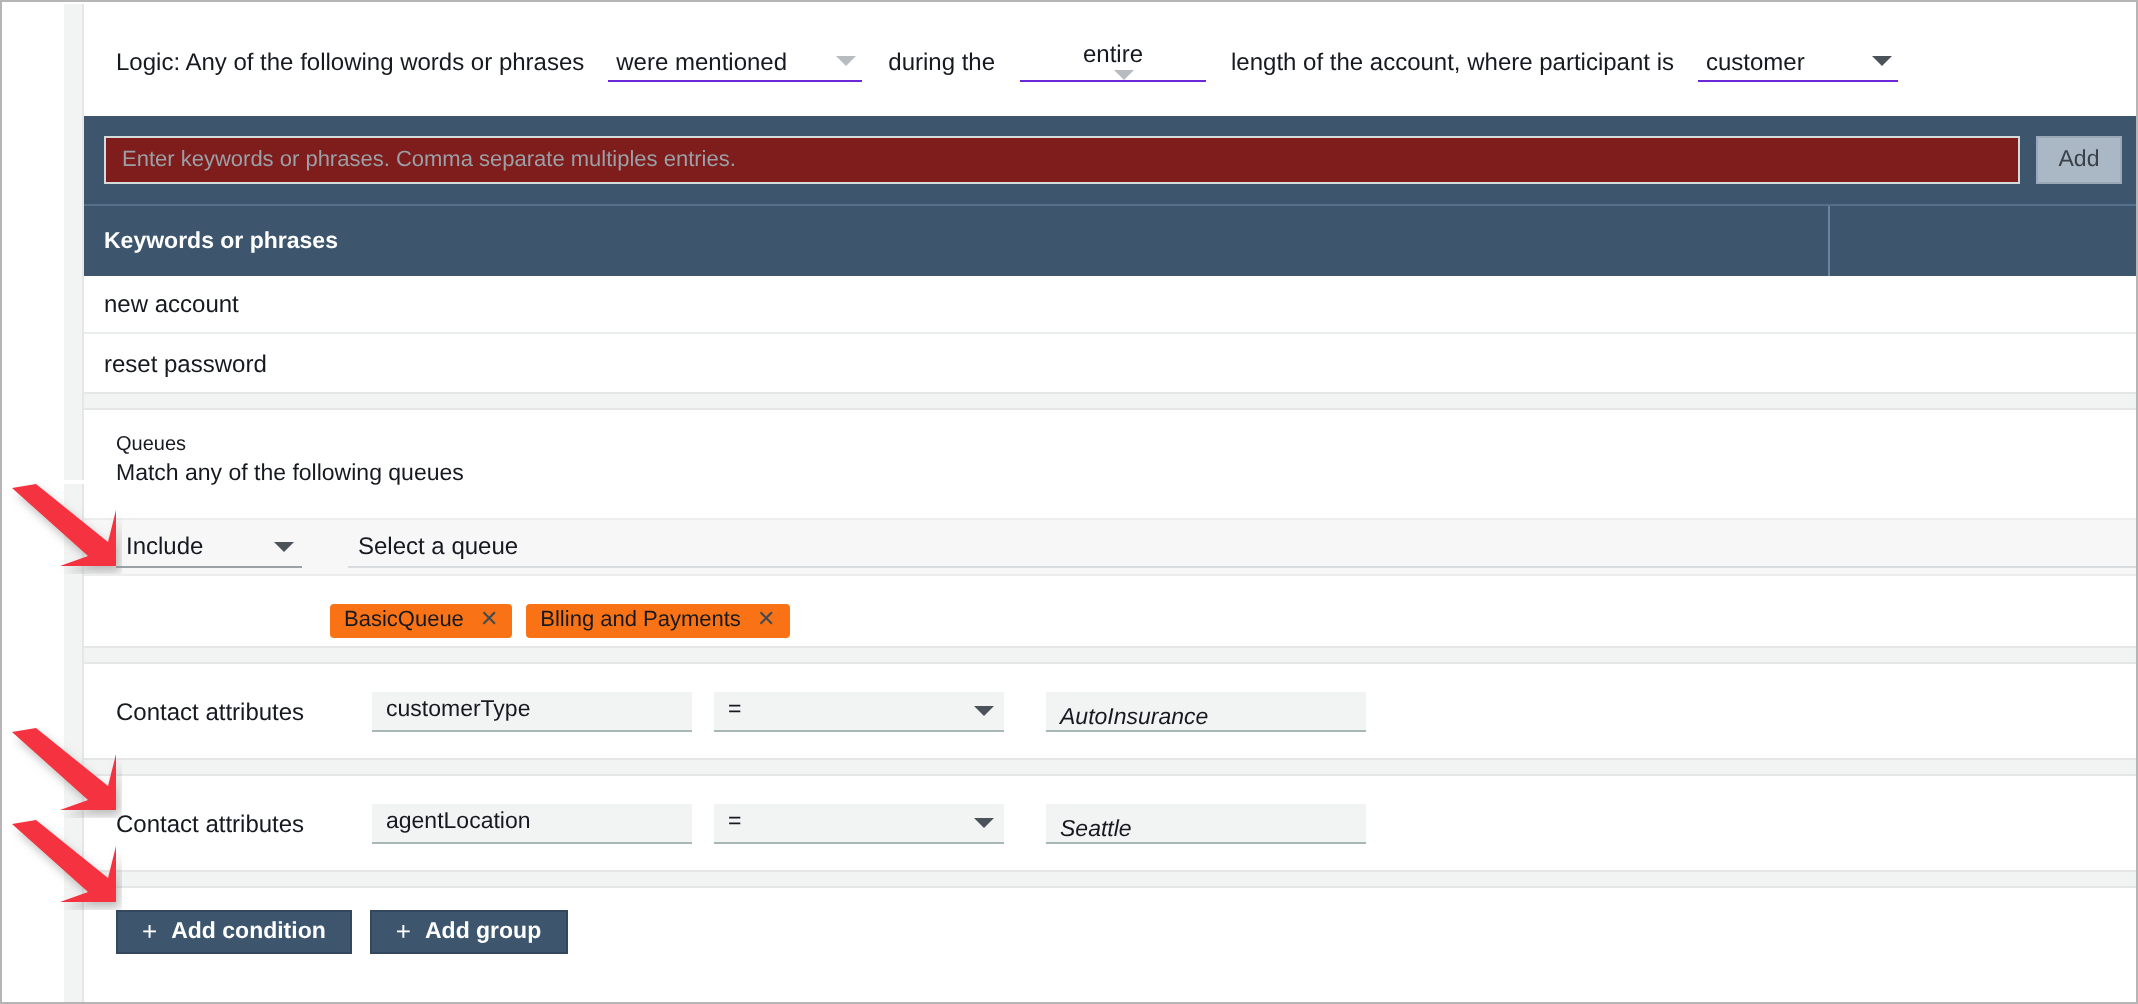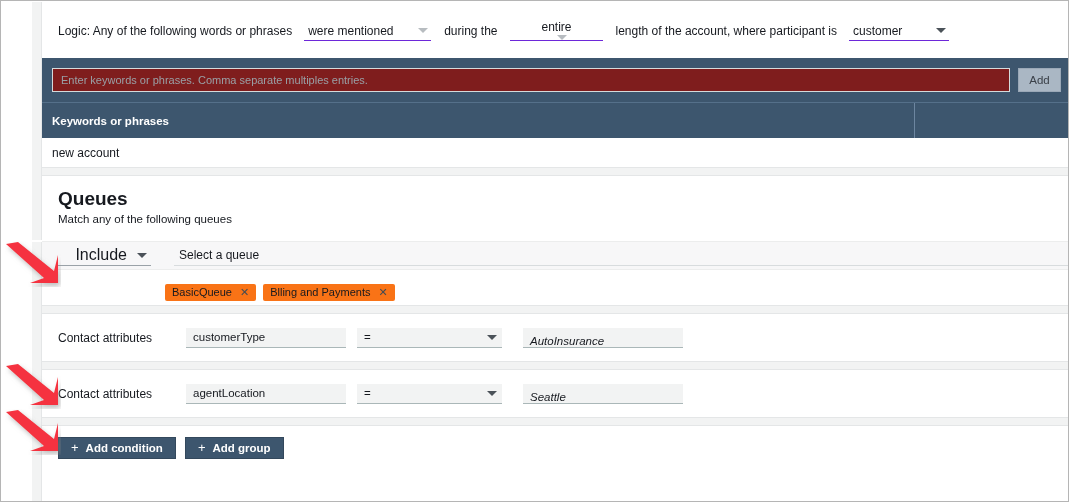--- a/index.html
+++ b/index.html
@@ -192,42 +192,42 @@
     padding-left: 10px;
     font-size: 12px;
     color: #16191f;
     border-bottom: 1px solid #eaeded;
     box-sizing: border-box;
   }
   .kw-row:last-of-type { border-bottom: none; }
 
   
   .q-head { padding: 12px 0 0 16px; }
-  .q-title { font-size: 19px; color: #16191f; font-weight: bold; }
+  .q-title { font-size: 10px; color: #16191f; }
   .q-sub { font-size: 11.5px; color: #16191f; margin-top: 3px; }
 
   .q-controls {
     margin-top: 16px;
     background: #f7f7f8;
     border-top: 1px solid #eceded;
     border-bottom: 1px solid #eceded;
     height: 29px;
     display: flex;
     align-items: center;
     padding-left: 16px;
     box-sizing: border-box;
   }
   .inc-select {
     width: 93px;
     border-bottom: 1px solid #9aa2a8;
     height: 21px;
     display: flex;
     align-items: center;
-    justify-content: flex-end;
-    font-size: 16px;
+    justify-content: space-between;
+    font-size: 12px;
     padding: 0 4px 0 5px;
     box-sizing: border-box;
     cursor: pointer;
   }
   .q-field {
     flex: 1 1 auto;
     margin-left: 23px;
     height: 21px;
     display: flex;
     align-items: center;
@@ -400,20 +400,21 @@
           </div>
           <div class="kw-add">Add</div>
         </div>
 
         <div>
           <div class="kw-thead">
             <div class="kw-th-main">Keywords or phrases</div>
             <div class="kw-th-rest"></div>
           </div>
           <div class="kw-row">new account</div>
+          <div class="kw-row">reset password</div>
         </div>
       </div>
     </div>
 
     <div class="sep-band"></div>
 
     <div>
       <div class="q-head">
         <div class="q-title">Queues</div>
         <div class="q-sub">Match any of the following queues</div>

